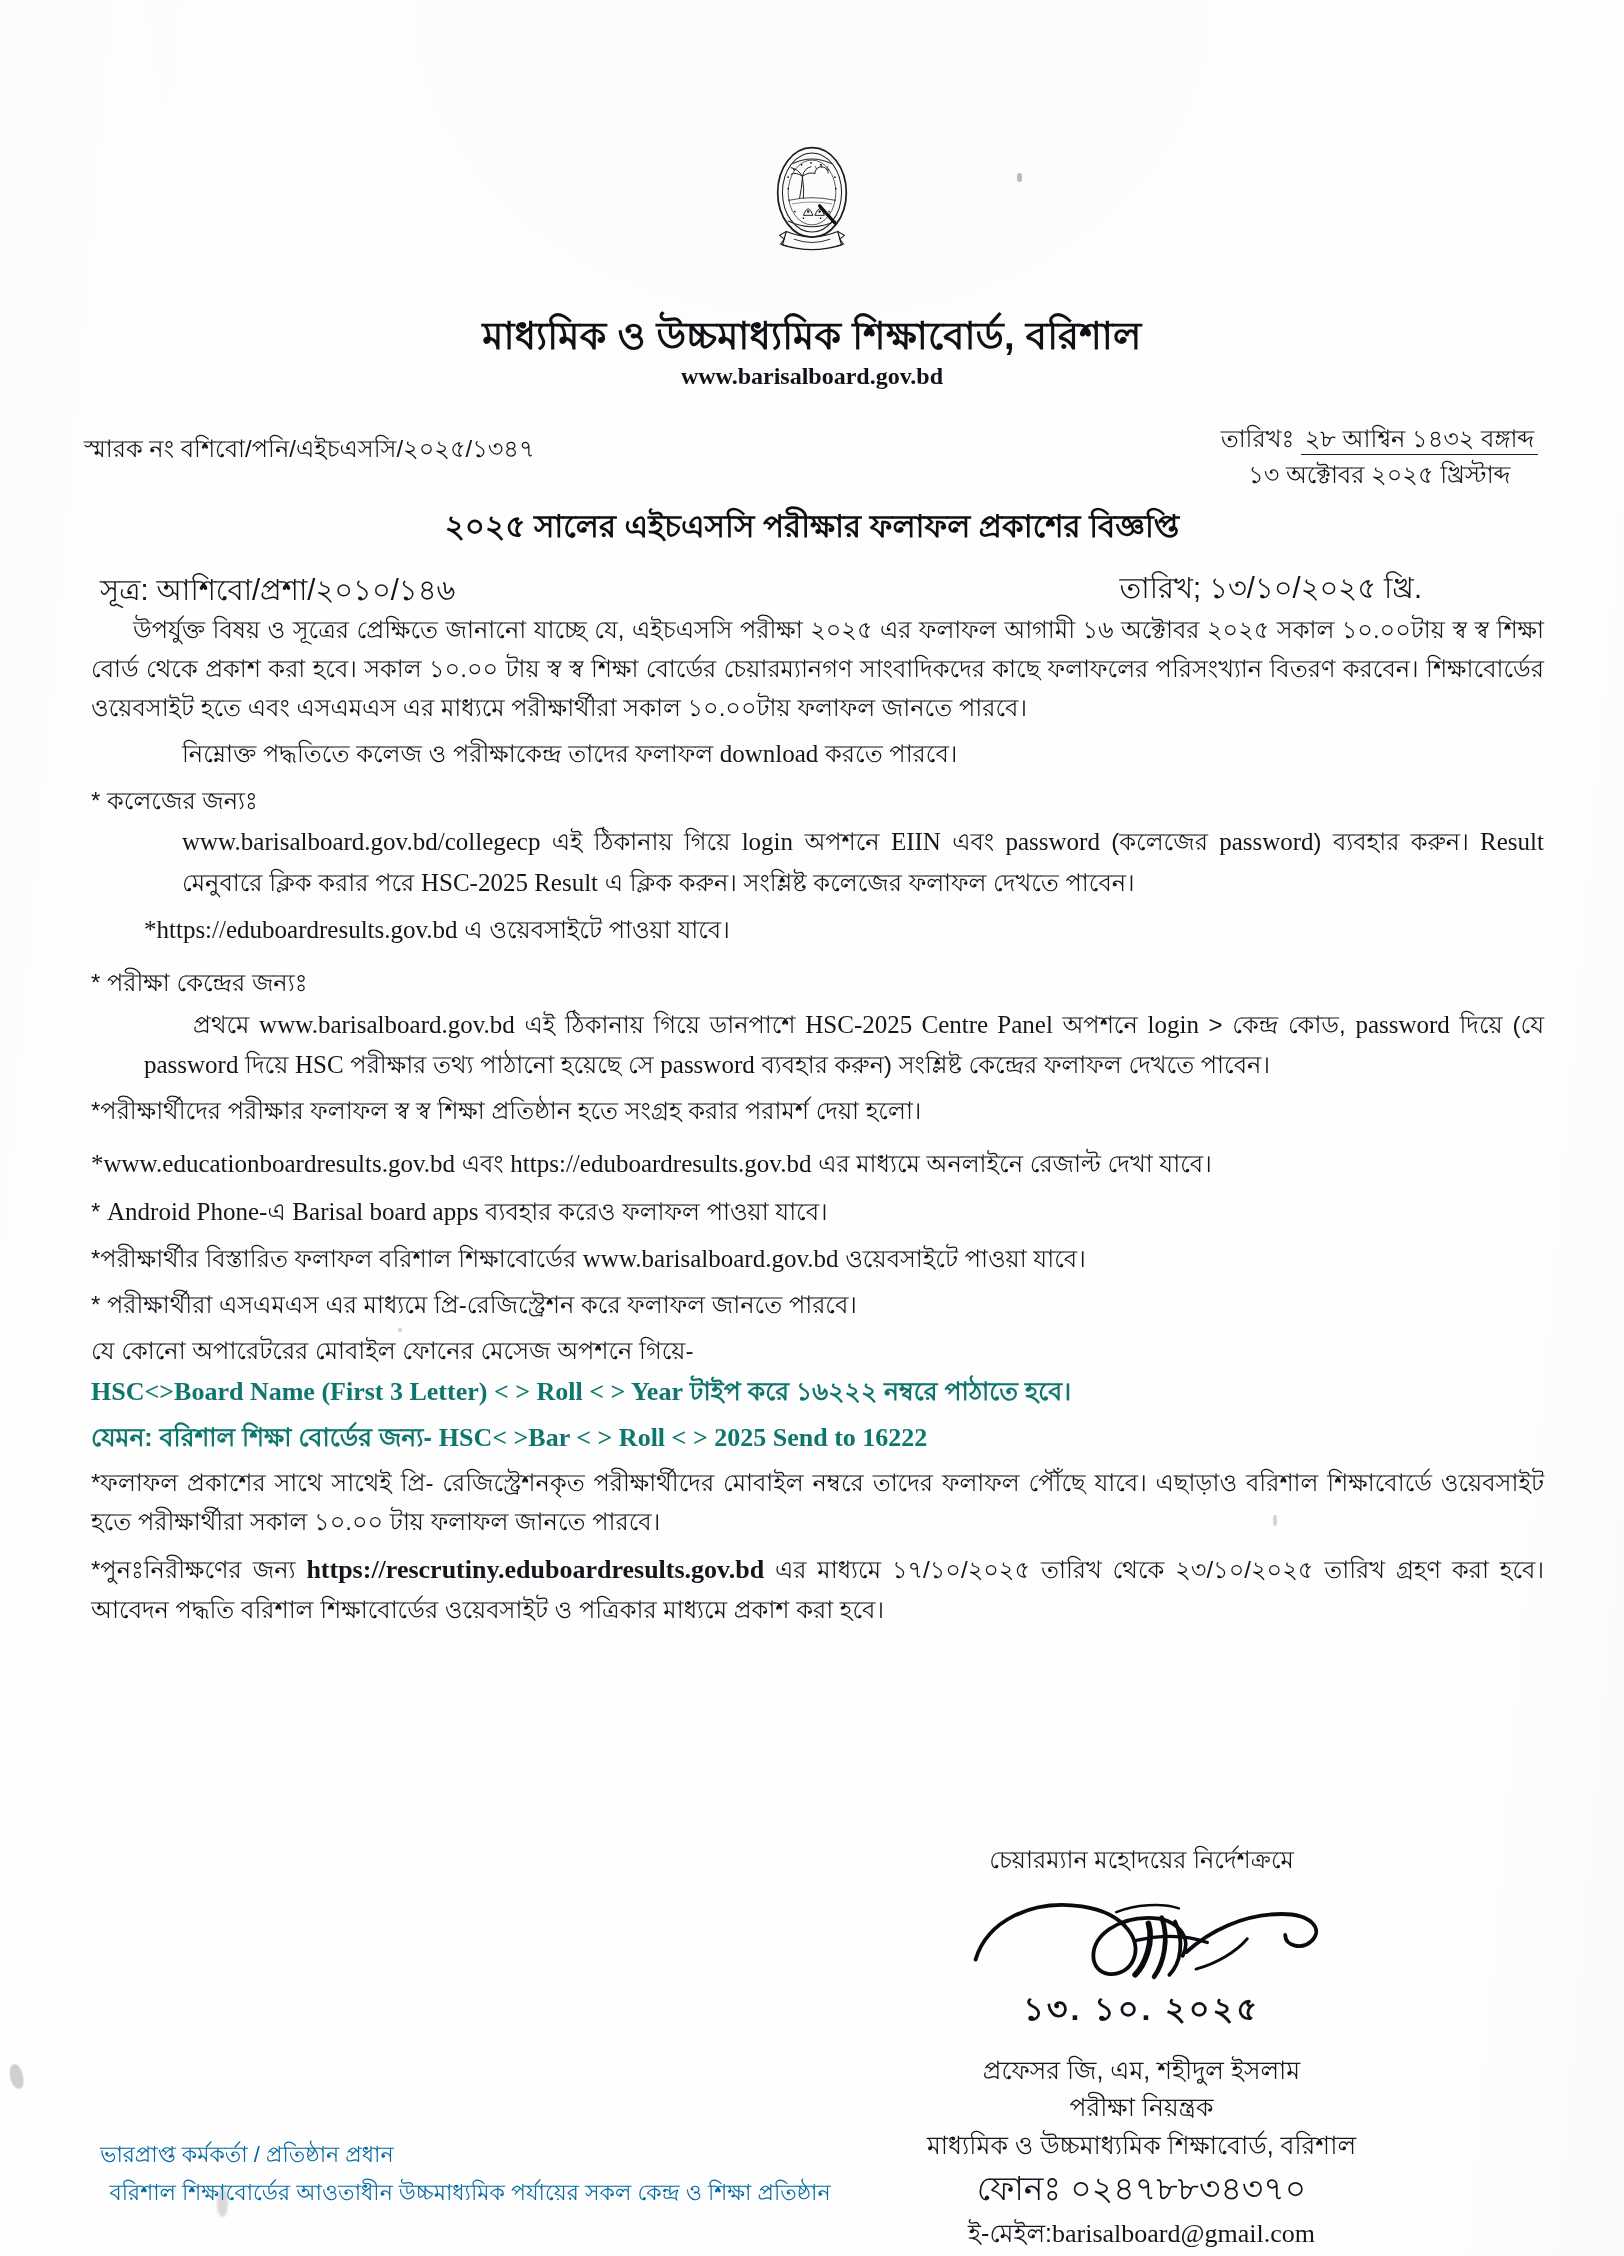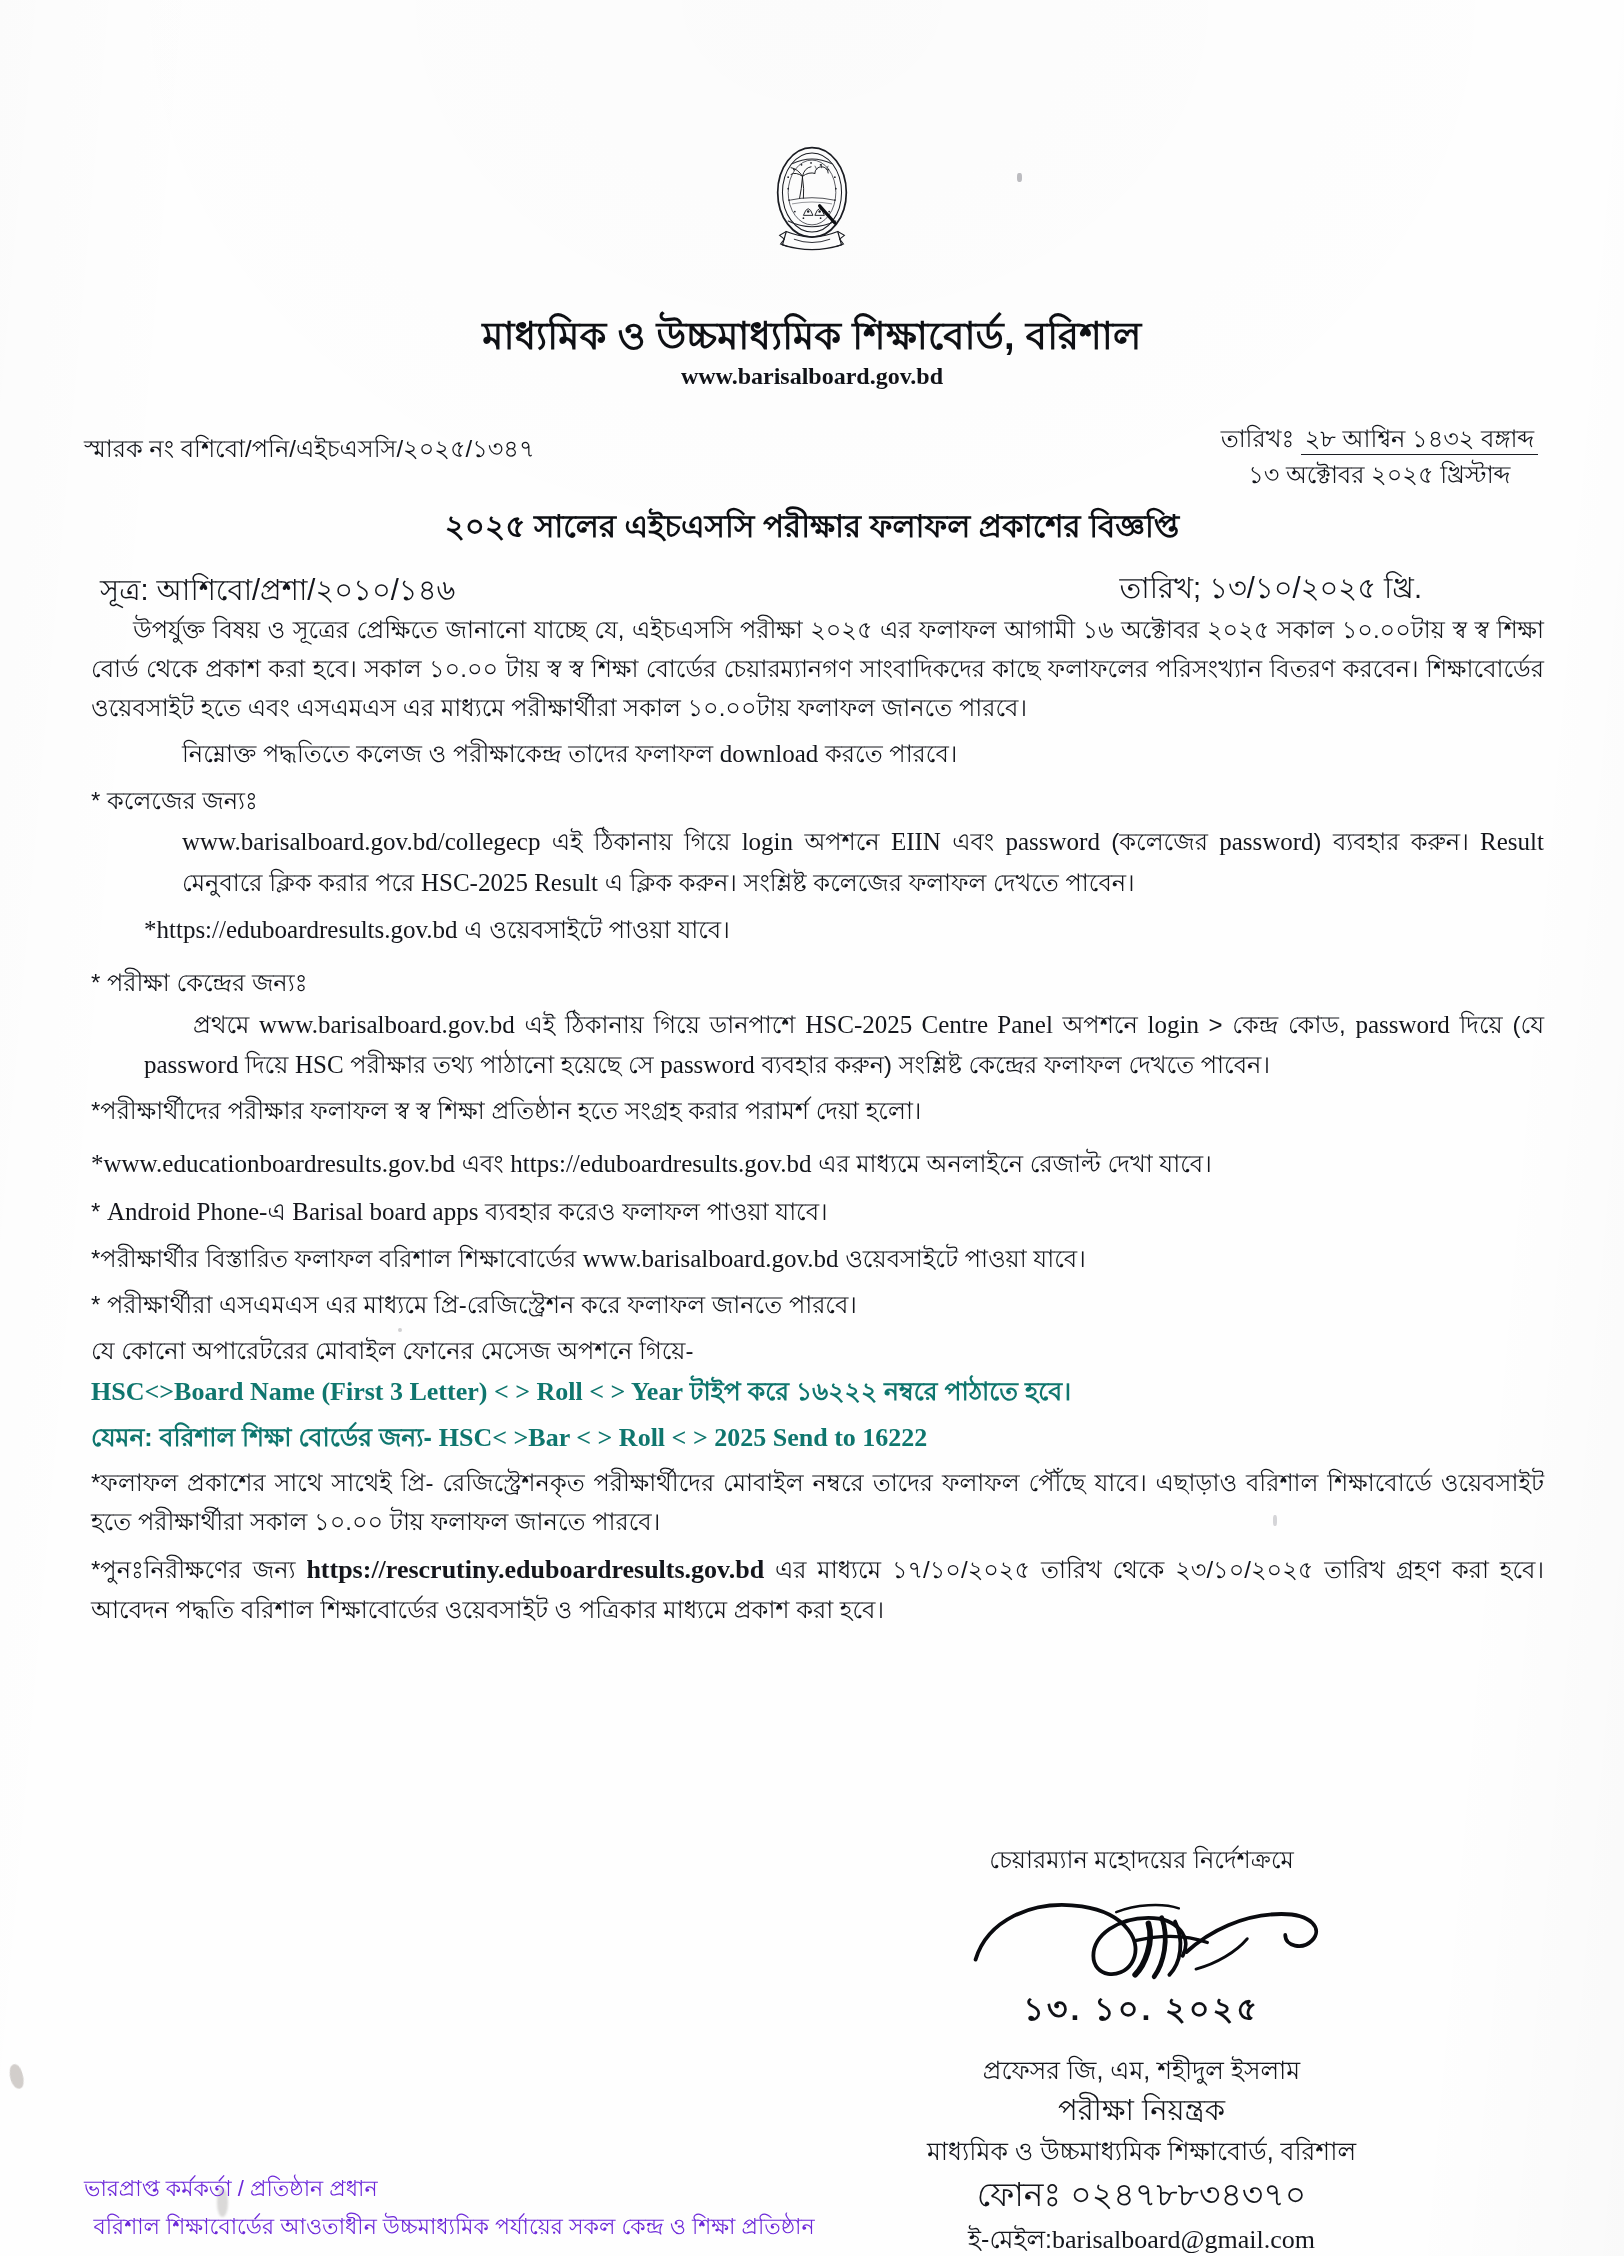--- a/index.html
+++ b/index.html
@@ -219,36 +219,35 @@
     font-family: "Liberation Sans", "DejaVu Sans", sans-serif;
     font-size: 32px;
     font-weight: 700;
     letter-spacing: 2.9px;
     color: #101217;
     margin: -32px 0 13.3px 0;
     position: relative;
     z-index: 2;
   }
   .sign-name   { font-size: 25px; line-height: 1.5; }
-  .sign-desig  { font-size: 29px; line-height: 1.5; }
+  .sign-desig  { font-size: 25px; line-height: 1.5; }
   .sign-board  { font-size: 25px; line-height: 1.5; }
   .sign-phone  { font-size: 33px; line-height: 1.5; }
   .sign-email  { font-size: 25px; line-height: 1.5; }
   .sign-email .latin { font-size: 26px; }
 
   
   .distribution {
     position: absolute;
-    left: 84px;
+    left: 100px;
     top: 2136px;
     font-family: "Liberation Sans", "DejaVu Sans", sans-serif;
     font-size: 22px;
     line-height: 1.72;
-    color: #6d28d9;
-    margin-top: 34px;
+    color: #0369a1;
   }
   .distribution .dist-2 { padding-left: 9.5px; }
 </style>
 </head>
 <body>
 
 <div class="page">
 
   <div class="scan-tint"></div>
   <div class="edge-smudge-left"></div>

